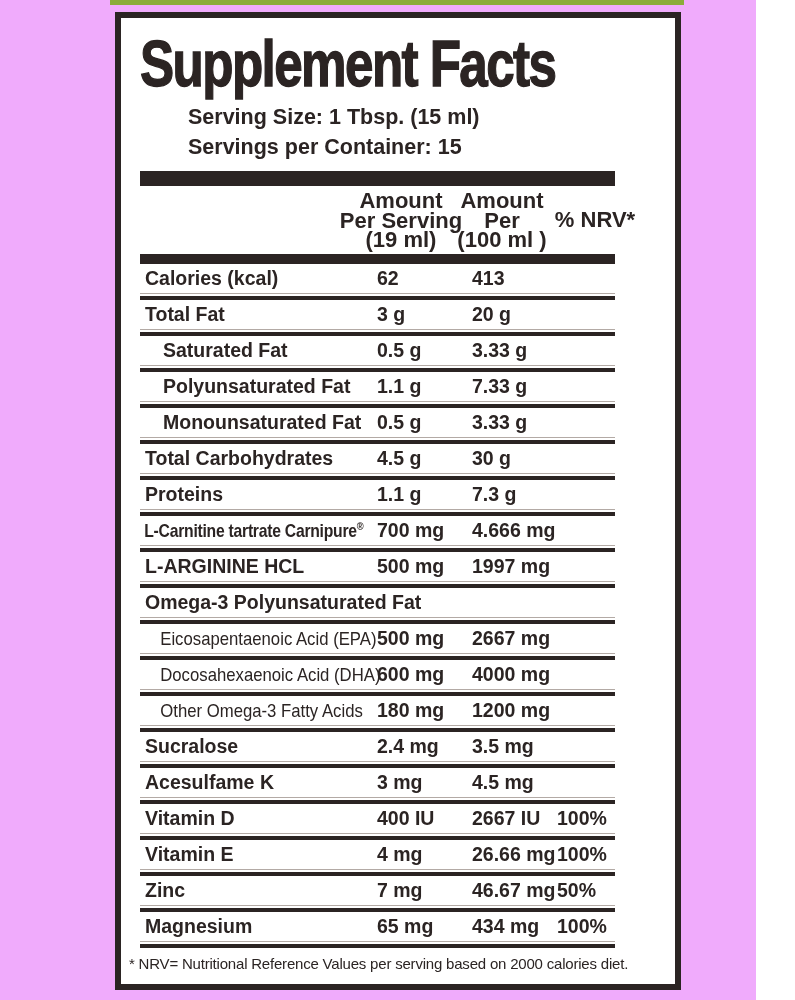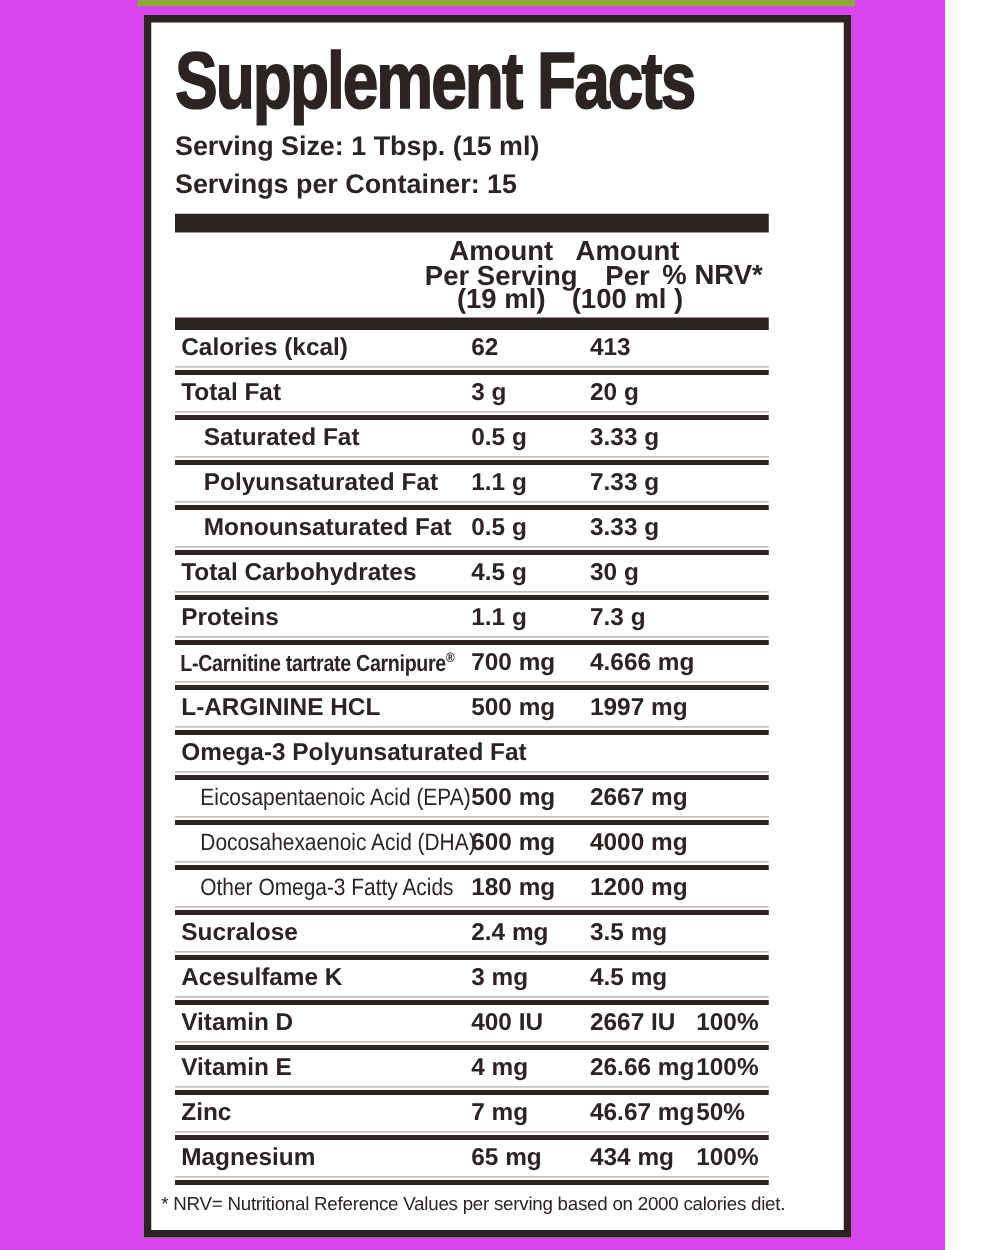--- a/index.html
+++ b/index.html
@@ -3,21 +3,21 @@
 <meta charset="utf-8">
 <style>
   html, body {
     margin: 0; padding: 0;
     width: 795px; height: 1000px;
     background: #ffffff;
     font-family: "Liberation Sans", sans-serif;
     color: #2b2423;
     overflow: hidden;
   }
-  .stage { position: relative; width: 756px; height: 1000px; background: #d946ef; }
+  .stage { position: relative; width: 756px; height: 1000px; background: #f0abfc; }
 
   .green-bar {
     position: absolute; left: 110px; top: 0; width: 574px; height: 5px;
     background: #8bac3a;
   }
 
   .panel {
     position: absolute; left: 115px; top: 12px;
     width: 566px; height: 978px;
     border: 6px solid #2b2423;
@@ -32,37 +32,37 @@
     margin-top: 14px;
     font-size: 64px; font-weight: bold;
     letter-spacing: -2px;
     line-height: 1.02;
     white-space: nowrap;
     transform: scaleX(0.80); transform-origin: left center;
     -webkit-text-stroke: 1.3px #2b2423;
   }
   .serving-block { margin-top: 5px; }
   .serving-line {
-    font-size: 21.5px; font-weight: bold; line-height: 30px; white-space: nowrap;
+    font-size: 21.5px; font-weight: bold; line-height: 30px; white-space: nowrap; margin-left: 48px;
   }
 
   .bar-big { height: 15px; background: #2b2423; margin-top: 9px; }
   .bar-med { height: 10px; background: #2b2423; }
 
   .header-block { position: relative; height: 68px; }
   .hcol {
     position: absolute; top: 50%;
     transform: translate(-50%, -50%);
     text-align: center; font-weight: bold;
     font-size: 22px; line-height: 19.5px; white-space: nowrap;
   }
   .hcol span { display: block; }
   #hcol-serving { left: 261px; }
   #hcol-100ml   { left: 362px; }
-  #hcol-nrv     { left: 430px; }
+  #hcol-nrv     { left: 455px; }
 
   .rows {}
   .row {
     display: grid;
     grid-template-columns: 237px 95px 85px 1fr;
     align-items: center;
     height: 29px;
     font-size: 19.5px; font-weight: bold;
     white-space: nowrap;
   }

